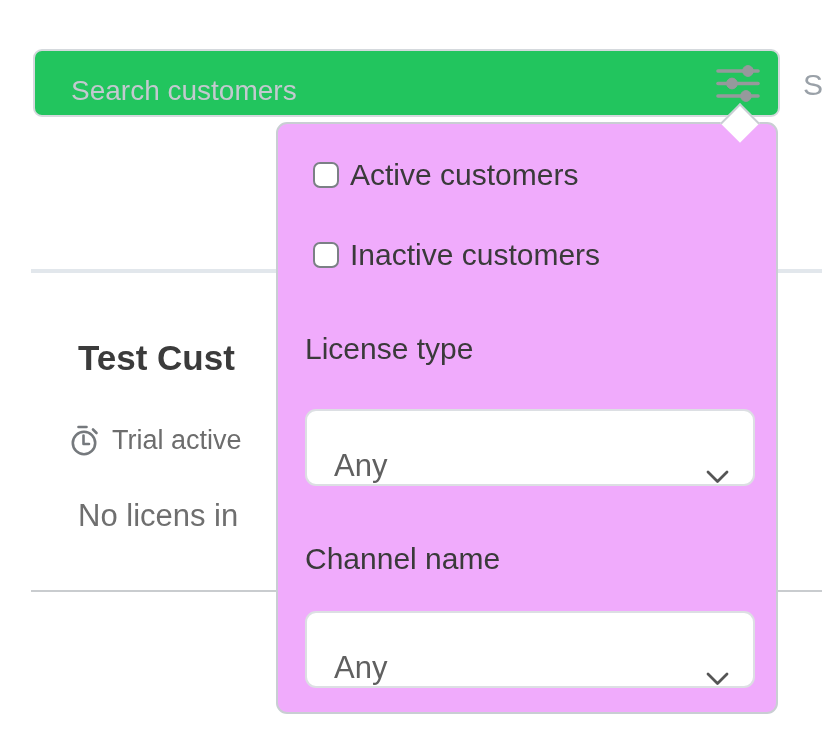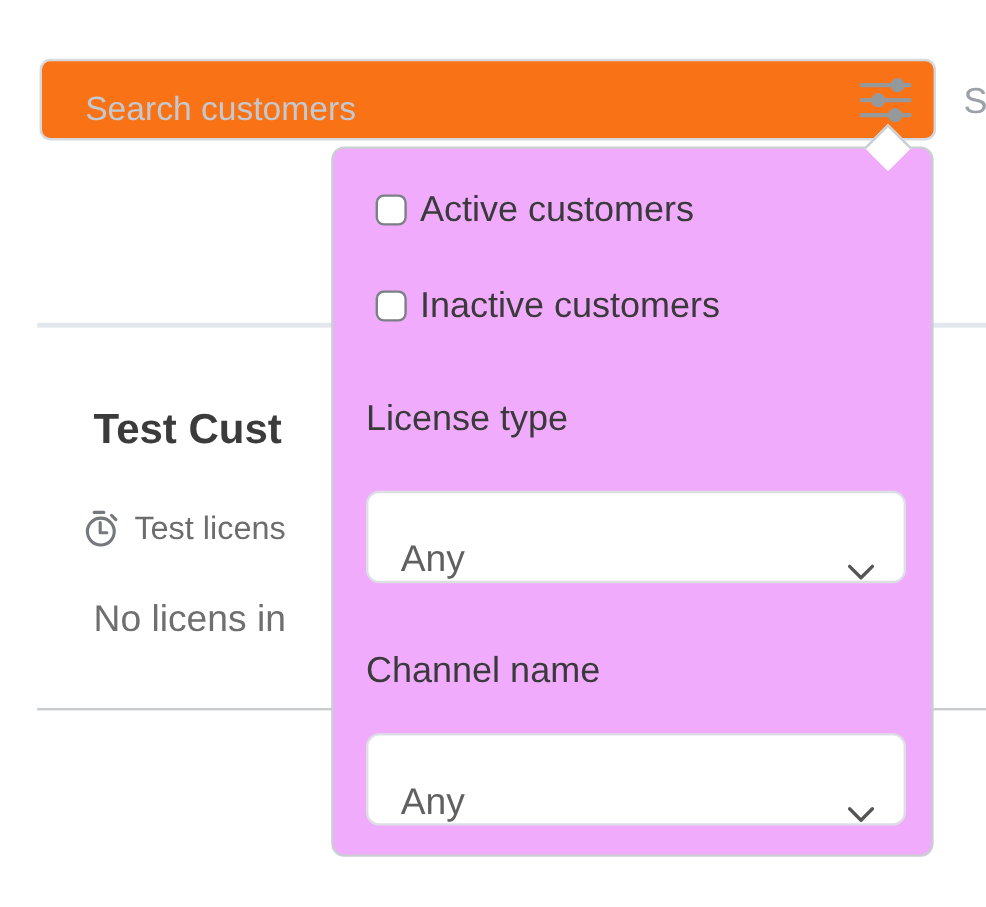--- a/index.html
+++ b/index.html
@@ -8,21 +8,21 @@
     background:#ffffff;
     font-family:"Liberation Sans", sans-serif;
     -webkit-font-smoothing:antialiased;
   }
   
   .search-input{
     position:absolute;left:33px;top:49px;width:747px;height:68px;
     box-sizing:border-box;border:2px solid #d5d9dd;border-radius:9px;
     font-family:"Liberation Sans", sans-serif;
     font-size:28px;color:#444;padding:16px 70px 0 36px;outline:none;
-    background:#f97316;
+    background:#22c55e;
   }
   .search-input::placeholder{color:#c3c9cf;opacity:1;}
   .filter-btn{
     position:absolute;left:708px;top:58px;width:60px;height:52px;
     background:transparent;border:none;padding:6px 8px;cursor:pointer;
   }
   .partial-header-text{
     position:absolute;left:803px;top:68px;font-size:30px;color:#9aa1a8;
     white-space:nowrap;
   }
@@ -109,21 +109,21 @@
 
 <div class="license-row">
   <svg width="31" height="33" viewBox="0 0 31 33">
     <g stroke="#75797d" stroke-width="2.6" fill="none" stroke-linecap="round" stroke-linejoin="round">
       <circle cx="15" cy="19" r="11.2"></circle>
       <line x1="9.5" y1="3" x2="17.5" y2="3"></line>
       <line x1="24" y1="5.5" x2="27.5" y2="9"></line>
       <path d="M14.5 11.5 V 20 H 20"></path>
     </g>
   </svg>
-  <span>Test licens</span>
+  <span>Trial active</span>
 </div>
 
 <div class="status-text">No licens in</div>
 
 <div class="popover">
   <div class="popover-arrow"></div>
 
   <div class="check-row row-1">
     <span class="checkbox"></span>
     <span class="check-label">Active customers</span>

